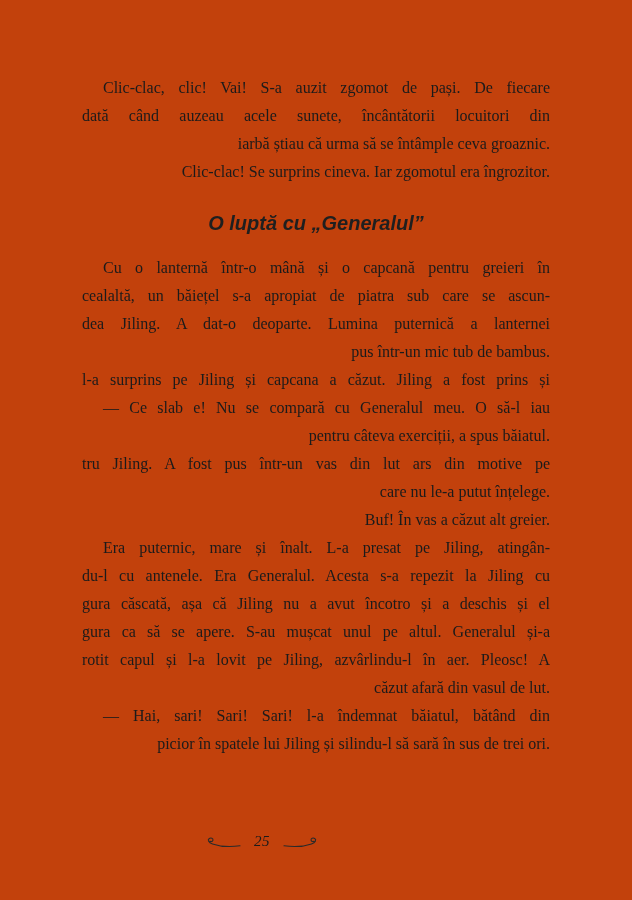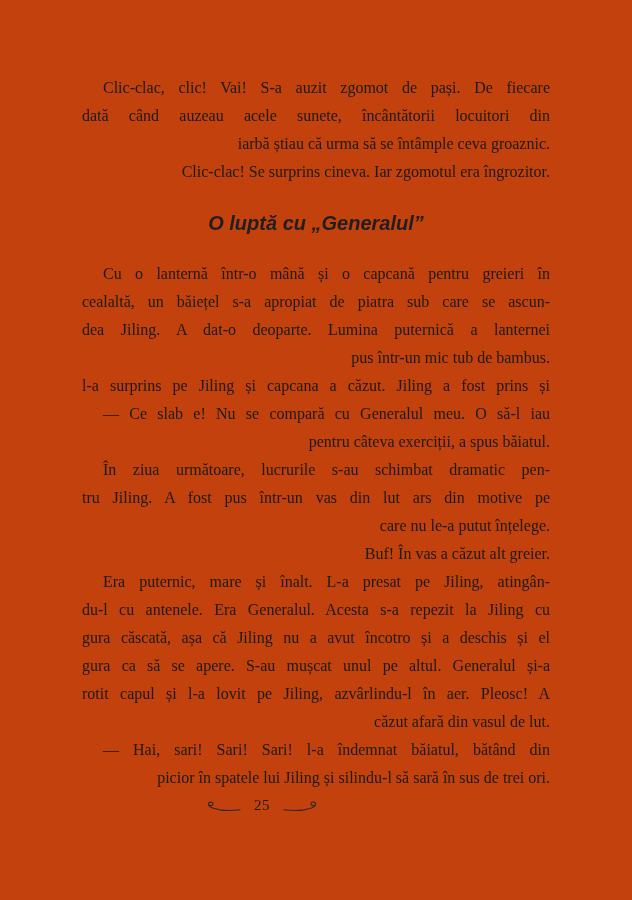--- a/index.html
+++ b/index.html
@@ -40,31 +40,32 @@
     text-indent: 21px;
   }
   .chapter-heading {
     font-family: "Liberation Sans", sans-serif;
     font-style: italic;
     font-weight: 600;
     font-size: 20px;
     line-height: 30px;
     text-align: center;
     color: #1f1f1f;
-    margin: 22px 0 22px 0;
+    margin: 22px 0 16px 0;
   }
   .page-footer {
     position: absolute;
     left: 0;
-    top: 797px;
+    top: 833px;
     width: 524px;
     display: flex;
     align-items: center;
     justify-content: center;
     gap: 13px;
+    font-style: italic;
   }
   .page-number {
     font-family: "Liberation Serif", serif;
     font-size: 15px;
     color: #1b1b1b;
     letter-spacing: 0.5px;
   }
   .flourish {
     display: block;
     width: 38px;
@@ -95,21 +96,20 @@
         <div class="line just">cealaltă, un băiețel s-a apropiat de piatra sub care se ascun-</div>
         <div class="line just">dea Jiling. A dat-o deoparte. Lumina puternică a lanternei</div>
         <div class="line">pus într-un mic tub de bambus.</div>
         <div class="line just">l-a surprins pe Jiling și capcana a căzut. Jiling a fost prins și</div>
       </div>
       <div class="paragraph">
         <div class="line first just">— Ce slab e! Nu se compară cu Generalul meu. O să-l iau</div>
         <div class="line">pentru câteva exerciții, a spus băiatul.</div>
       </div>
       <div class="paragraph">
-        <div class="line first just">În ziua următoare, lucrurile s-au schimbat dramatic pen-</div>
         <div class="line just">tru Jiling. A fost pus într-un vas din lut ars din motive pe</div>
         <div class="line">care nu le-a putut înțelege.</div>
       </div>
       <div class="paragraph">
         <div class="line first">Buf! În vas a căzut alt greier.</div>
       </div>
       <div class="paragraph">
         <div class="line first just">Era puternic, mare și înalt. L-a presat pe Jiling, atingân-</div>
         <div class="line just">du-l cu antenele. Era Generalul. Acesta s-a repezit la Jiling cu</div>
         <div class="line just">gura căscată, așa că Jiling nu a avut încotro și a deschis și el</div>

